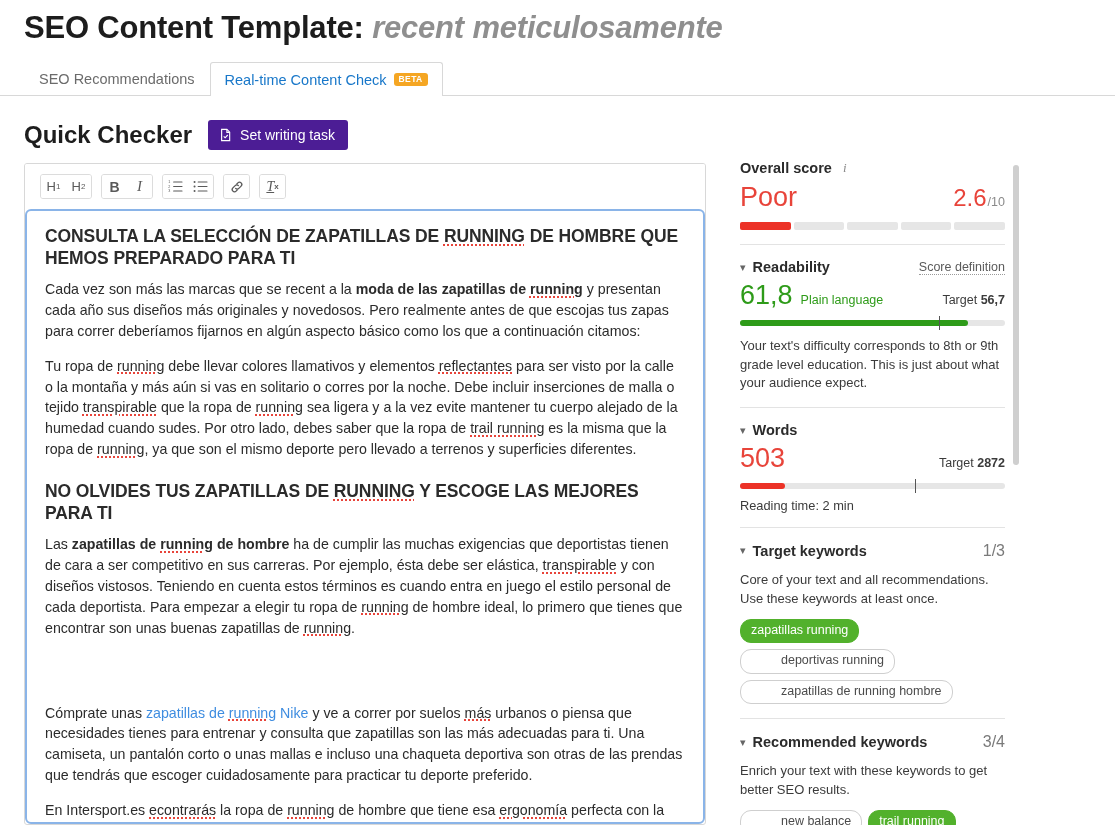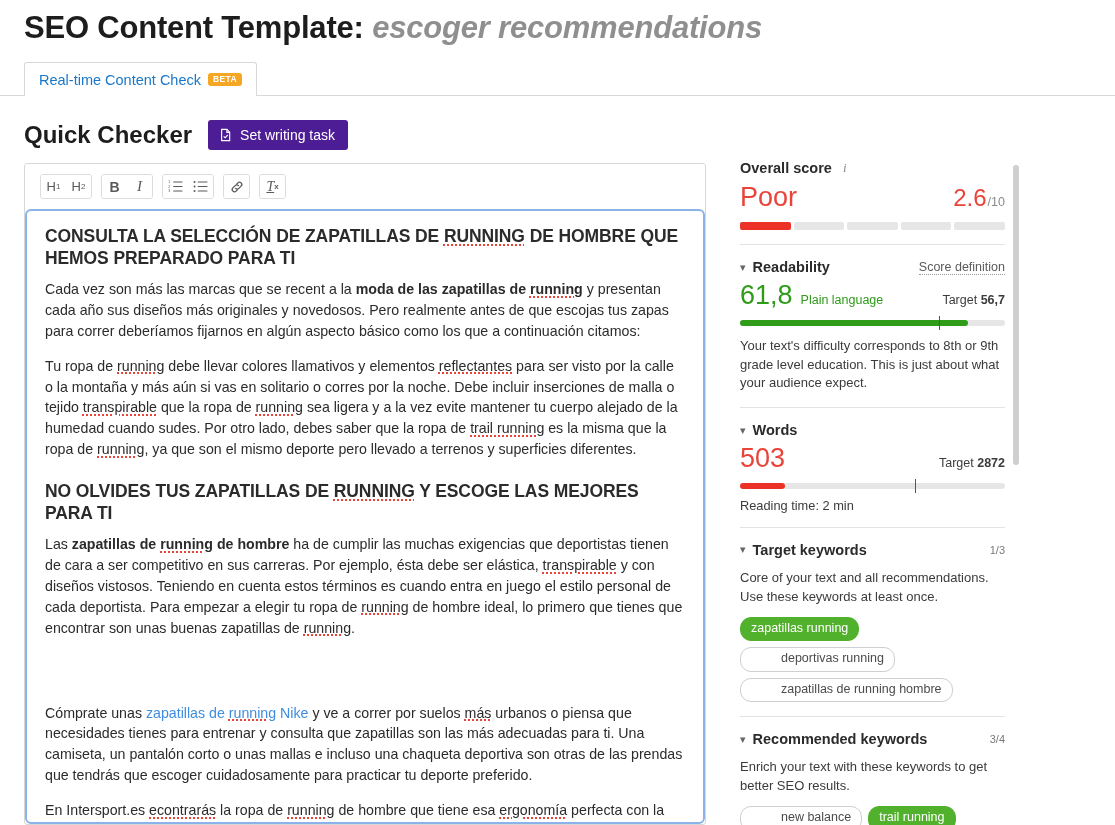--- a/index.html
+++ b/index.html
@@ -213,21 +213,21 @@
     color: #8a8a8a;
     cursor: pointer;
     margin-left: 4px;
   }
   .link-dotted {
     font-size: 12.5px;
     color: #5b5b5b;
     border-bottom: 1px dotted #9a9a9a;
     cursor: pointer;
   }
-  .count-frac { font-size: 11px; color: #7a7a7a; margin-left: 8px; }
+  .count-frac { font-size: 16px; color: #7a7a7a; margin-left: 8px; }
 
   .bigrow {
     display: flex; align-items: baseline;
     margin-top: 6px;
   }
   .bignum { font-size: 27px; font-weight: normal; line-height: 1.1; }
   .bignum.red { color: #e8443a; }
   .bignum.green { color: #2e9b19; }
   .bigword { font-size: 27px; color: #e8443a; }
   .scale-right { margin-left: auto; display:flex; align-items: baseline; }
@@ -274,24 +274,27 @@
   .pill.used { background: #52b12c; color: #ffffff; border: 1px solid #52b12c; }
   .pill.unused { background: #ffffff; color: #4b4b4b; border: 1px solid #cfcfcf; padding-left: 40px; }
 </style>
 </head>
 <body>
 
 <div id="page">
 
   <div class="page-title">
     <span class="tpl-label">SEO Content Template:</span>
-    <span class="tpl-name">escoger recommendations</span>
+    <span class="tpl-name">recent meticulosamente</span>
   </div>
 
   <div class="tabbar">
+    <div class="tab">
+      <span>SEO Recommendations</span>
+    </div>
     <div class="tab active">
       <span>Real-time Content Check</span>
       <span class="beta-badge">BETA</span>
     </div>
   </div>
 
   <div class="qc-row">
     <div class="qc-title">Quick Checker</div>
     <button class="btn-green">
       <span>

